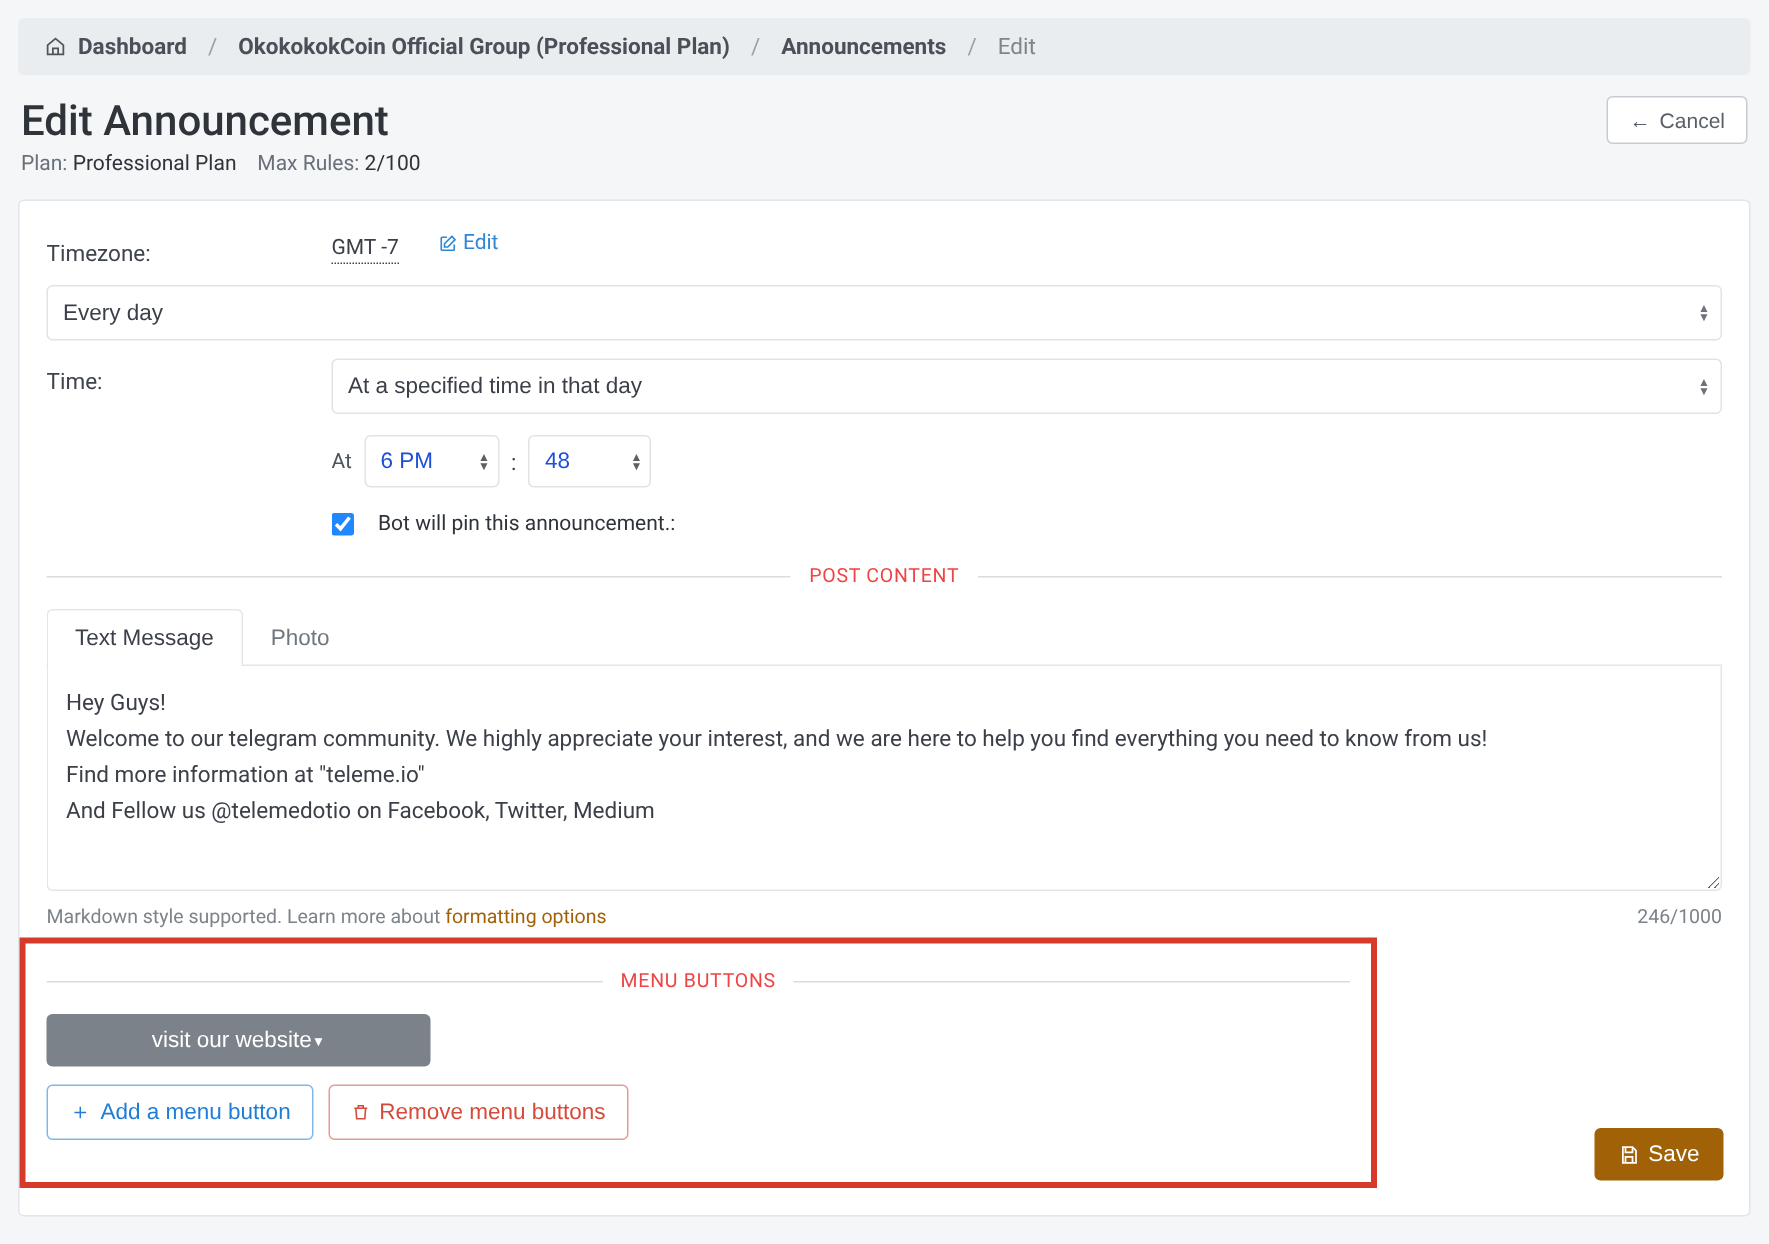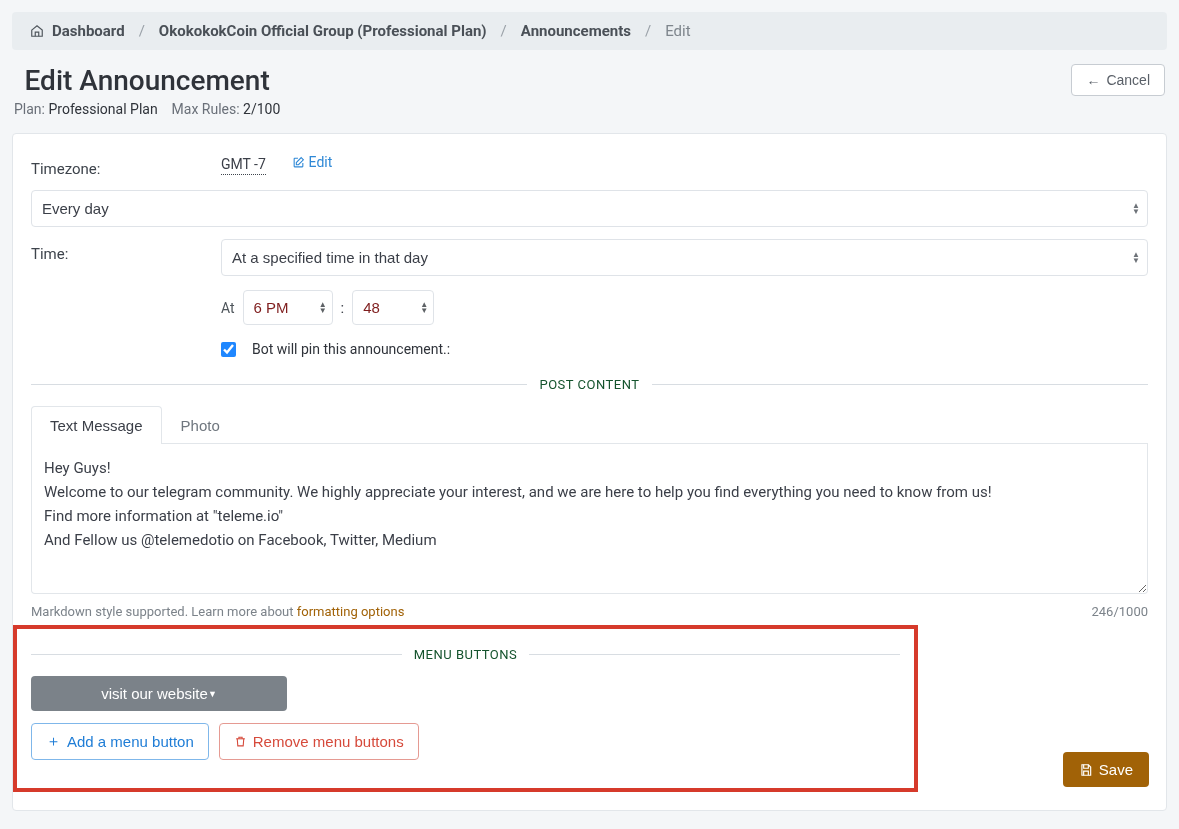--- a/index.html
+++ b/index.html
@@ -35,21 +35,21 @@
     font-weight: bold;
   }
   .breadcrumb .sep { color: #9aa1a8; margin: 0 6px; }
   .breadcrumb .current { color: #7e858c; }
   .page-head {
     display: flex;
     justify-content: space-between;
     align-items: flex-start;
     padding: 14px 2px 10px 2px;
   }
-  .page-title { font-size: 28px; font-weight: 500; color: #2f333a; text-align: center; }
+  .page-title { font-size: 28px; font-weight: 500; color: #2f333a; }
   .subinfo { margin-top: 4px; color: #6a7079; font-size: 14px; }
   .subinfo .strong { color: #2f333a; }
   .cancel-btn {
     border: 1px solid #c7ccd2;
     background: #fff;
     padding: 7px 14px;
     border-radius: 4px;
     color: #5a6068;
     font-size: 14px;
     cursor: pointer;
@@ -102,21 +102,21 @@
   }
   .time-at { display: flex; align-items: center; gap: 8px; margin-top: 14px; }
   .time-at .at-label { font-size: 14px; color: #4e555b; }
   .small-select { position: relative; }
   .small-select select {
     padding: 8px 24px 8px 10px;
     border: 1px solid #dfe3e8;
     border-radius: 4px;
     background: #fff;
     font-size: 15px;
-    color: #7f1d1d;
+    color: #1d4ed8;
     appearance: none;
     -webkit-appearance: none;
     cursor: pointer;
   }
   .small-select .caret {
     position: absolute; right: 6px; top: 50%; transform: translateY(-50%);
     display: flex; flex-direction: column; color: #5d6165; font-size: 8px; line-height: 6px;
   }
   .pin-row { margin-top: 16px; display: flex; align-items: center; gap: 16px; }
   .pin-row input[type=checkbox] {
@@ -125,21 +125,21 @@
     cursor: pointer;
   }
   .pin-row label { font-size: 14px; color: #2f333a; }
   .section-divider {
     display: flex; align-items:center; gap: 12px; margin: 20px 0 14px 0;
   }
   .section-divider::before,
   .section-divider::after {
     content: ""; flex: 1; height: 1px; background: #d8dde2;
   }
-  .section-divider .label { color: #14532d; letter-spacing: .5px; font-size: 13px; }
+  .section-divider .label { color: #ef4444; letter-spacing: .5px; font-size: 13px; }
   .tabs { display: flex; border-bottom: 1px solid #e2e6ea; }
   .tab {
     padding: 10px 18px;
     font-size: 15px;
     color: #6f767e;
     border: 1px solid transparent;
     border-bottom: none;
     border-radius: 4px 4px 0 0;
     cursor: pointer;
     margin-bottom: -1px;

